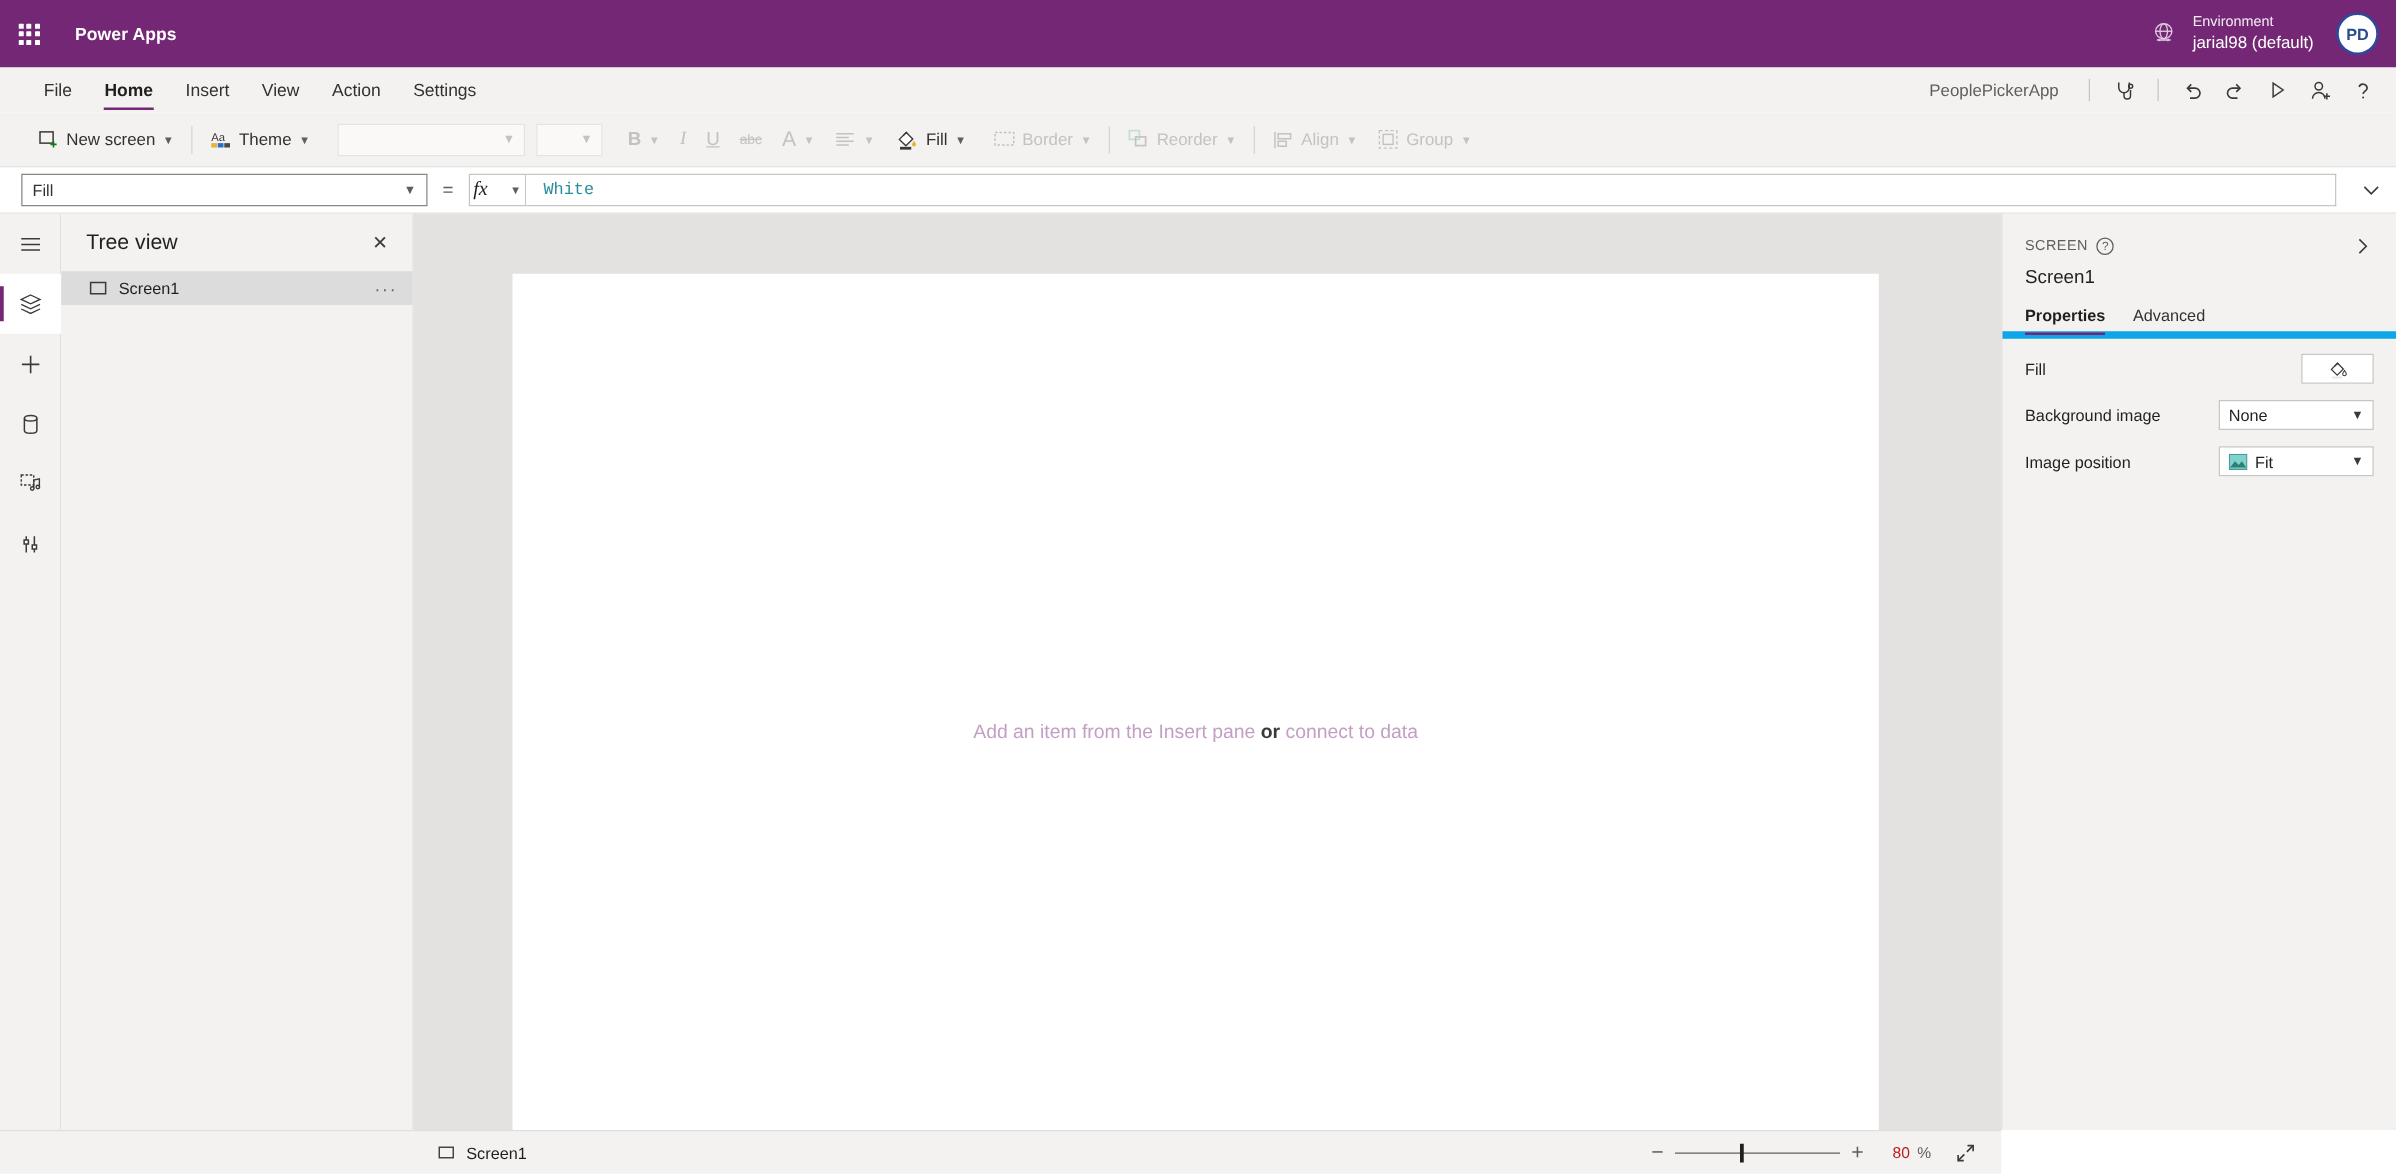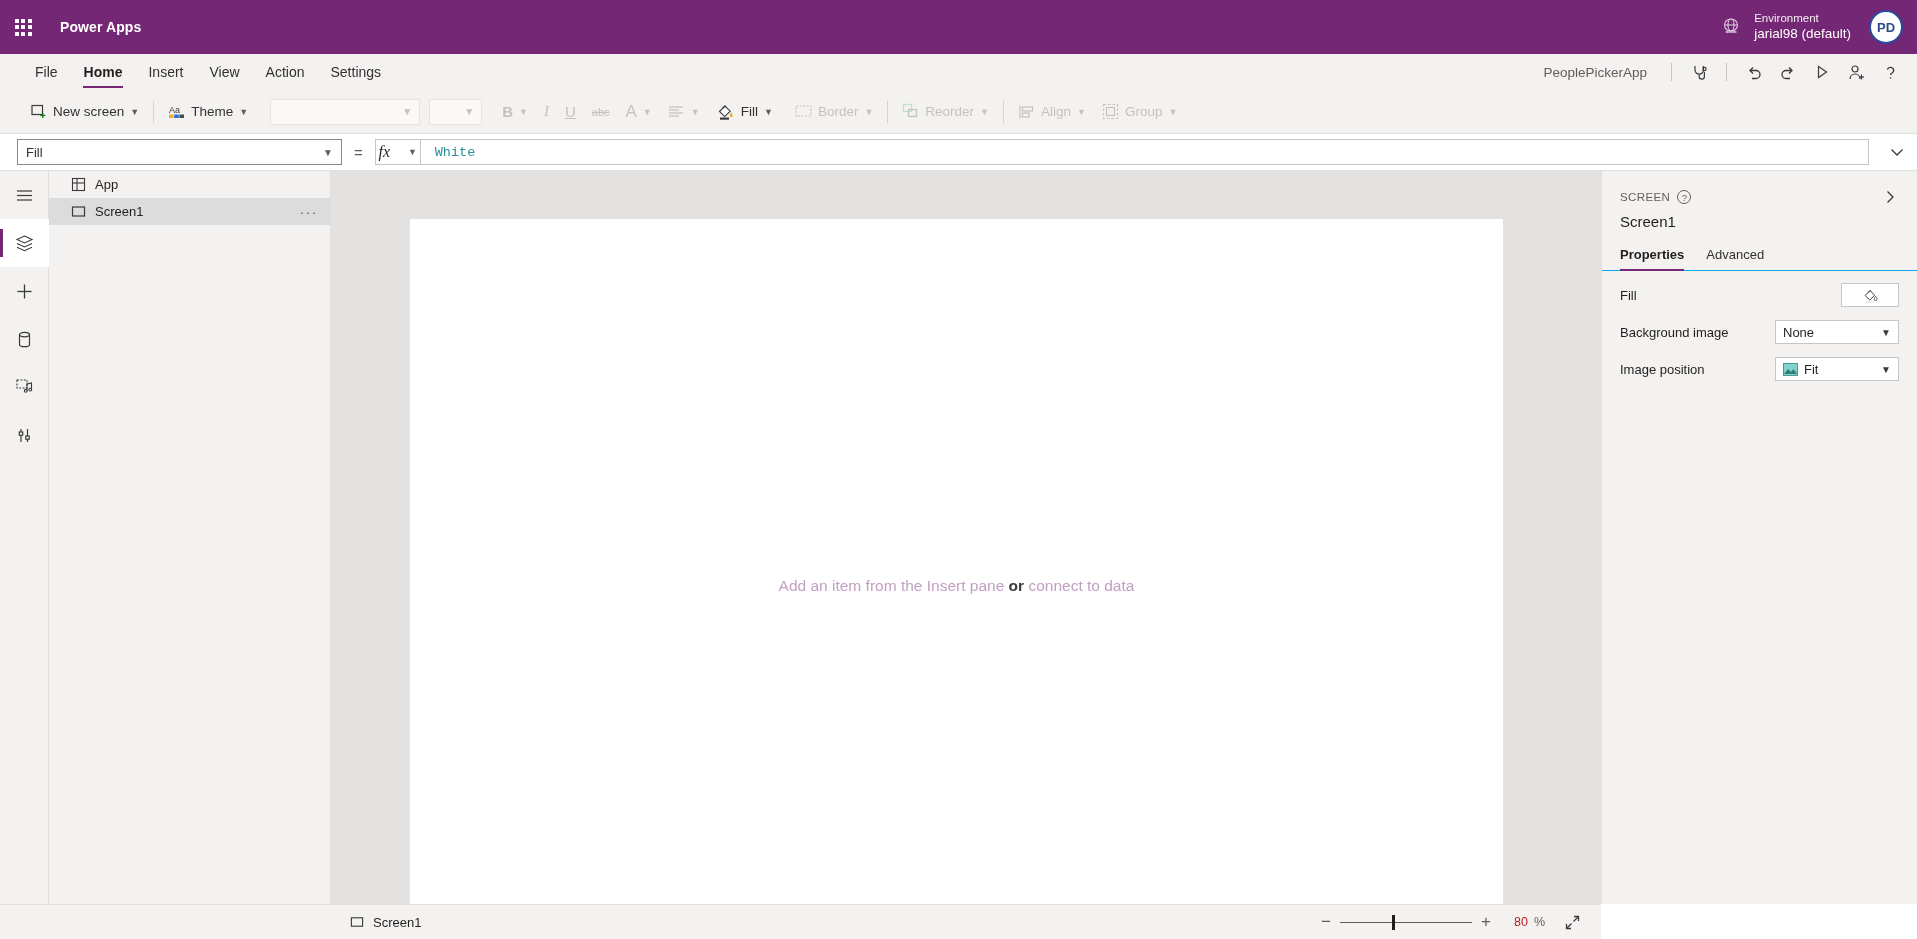--- a/index.html
+++ b/index.html
@@ -238,21 +238,21 @@
     margin-left: 7px; cursor: pointer;
   }
   .prop-collapse {
     margin-left: auto; width: 26px; height: 26px;
     display: flex; align-items: center; justify-content: center;
     color: #3b3a39; cursor: pointer;
   }
   .prop-name { padding: 3px 18px 0; font-size: 15px; color: #201f1e; }
   .prop-tabs {
     display: flex; align-items: center; padding-left: 18px;
-    height: 32px; margin-top: 9px; border-bottom: 1px solid #0ea5e9;
+    height: 32px; margin-top: 9px; border-bottom: 6px solid #0ea5e9;
   }
   .prop-tab {
     position: relative; height: 32px; margin-right: 22px;
     display: flex; align-items: center; font-size: 13px;
     color: #323130; cursor: pointer;
   }
   .prop-tab.active { font-weight: bold; color: #201f1e; }
   .prop-tab.active::after {
     content: ""; position: absolute; bottom: 0; left: 0; right: 0;
     height: 2px; background: #742774;
@@ -576,27 +576,23 @@
     <svg width="19" height="19" viewBox="0 0 19 19" fill="none" stroke="#3b3a39" stroke-width="1.2">
       <line x1="6" y1="3" x2="6" y2="16"></line>
         <line x1="12.5" y1="3" x2="12.5" y2="16"></line>
       <rect x="4.3" y="6" width="3.4" height="3.2" fill="#ffffff"></rect>
       <rect x="10.8" y="10" width="3.4" height="3.2" fill="#ffffff"></rect>
     </svg>
   </div>
 </div>
 
 <div class="treepanel">
-  <div class="tree-row">
-    <svg width="15" height="15" viewBox="0 0 15 15" fill="none" stroke="#3b3a39" stroke-width="1.1">
-      <rect x="1.5" y="1.5" width="12" height="12"></rect>
-      <line x1="6" y1="1.5" x2="6" y2="13.5"></line>
-        <line x1="1.5" y1="6" x2="13.5" y2="6"></line>
-    </svg>
-    <span>App</span>
+  <div class="tree-head">
+    <div class="tree-title">Tree view</div>
+    <div class="tree-close">✕</div>
   </div>
   <div class="tree-row sel">
     <svg width="15" height="15" viewBox="0 0 15 15" fill="none" stroke="#3b3a39" stroke-width="1.2">
       <rect x="1.5" y="3" width="12" height="9"></rect>
     </svg>
     <span>Screen1</span>
     <span class="ellipsis">···</span>
   </div>
 </div>
 

